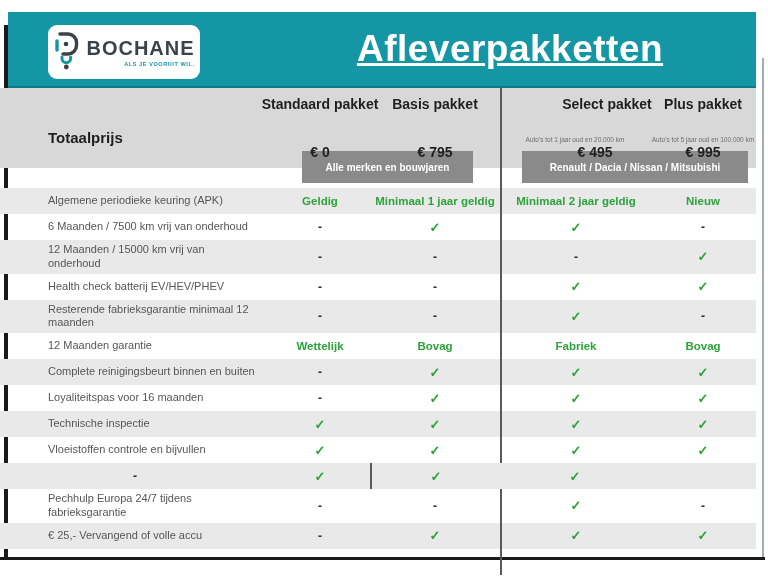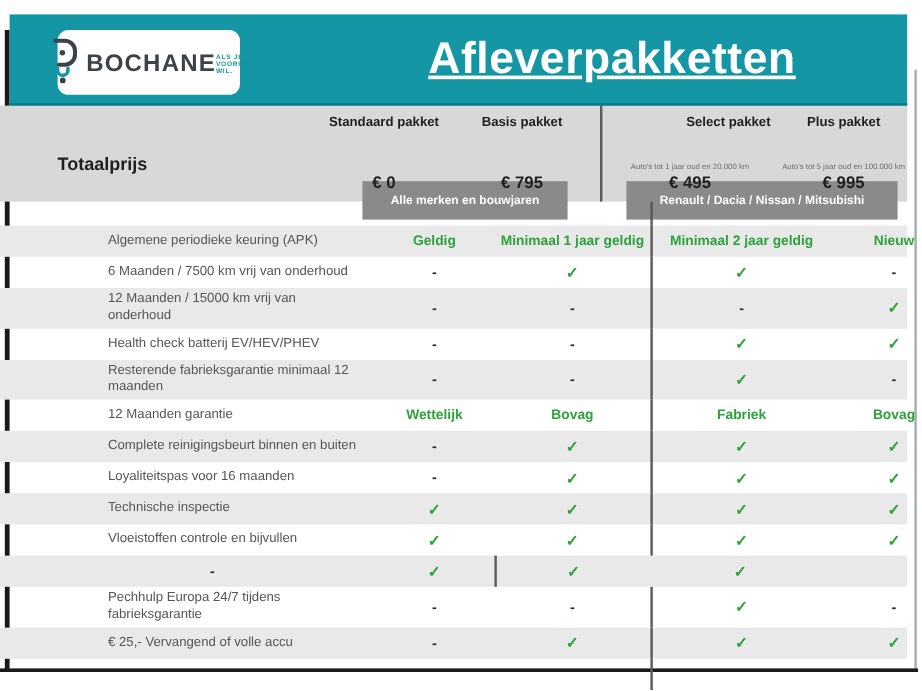--- a/index.html
+++ b/index.html
@@ -7,37 +7,37 @@
   .page{position:relative; width:768px; height:576px; background:#ffffff; overflow:hidden;}
 
   
   .left-edge-line{position:absolute; left:4px; top:25px; width:4px; height:533px; background:var(--line_black);}
   .right-edge-line{position:absolute; left:762px; top:58px; width:2px; height:500px; background:#a3adae;}
   .bottom-line{position:absolute; left:0px; top:557px; width:765px; height:3px; background:var(--line_black);}
 
   
   .band{position:absolute; left:8px; top:12px; width:748px; height:74px; background:var(--teal); border-bottom:2px solid var(--teal_dark); z-index:3;}
   .logo-card{position:absolute; left:40px; top:13px; width:152px; height:54px; background:#ffffff; border-radius:9px; display:flex; align-items:center; justify-content:center; gap:7px;}
-  .logo-text-wrap{display:flex; flex-direction:row; align-items:flex-end;}
+  .logo-text-wrap{display:flex; flex-direction:column; align-items:flex-end;}
   .logo-name{font-size:20px; font-weight:700; letter-spacing:1px; color:var(--logo_text); line-height:1;}
   .logo-tagline{font-size:5.5px; font-weight:700; letter-spacing:0.6px; color:var(--teal); margin-top:3px;}
   .page-title{position:absolute; left:502px; top:50%; transform:translate(-50%,-50%); color:#ffffff; font-size:37px; font-weight:800; letter-spacing:0.5px; white-space:nowrap;text-decoration:underline;}
 
   
   .thead{position:absolute; left:0px; top:88px; width:756px; height:80px; background:var(--header_bg); z-index:2;}
   .thead .divider{position:absolute; left:500px; top:0; width:2px; height:80px; background:var(--divider);}
-  .col-name{position:absolute; top:8px; transform:translateX(-50%); font-size:11px; font-weight:700; color:var(--text_dark); white-space:nowrap;text-align:right;}
+  .col-name{position:absolute; top:8px; transform:translateX(-50%); font-size:14px; font-weight:700; color:var(--text_dark); white-space:nowrap;text-align:right;}
   .badge{position:absolute; top:27px; height:32px; background:var(--badge); color:#ffffff; font-size:10px; font-weight:700; display:flex; align-items:center; justify-content:center; white-space:nowrap;margin-top:36px;}
   .col-note{position:absolute; top:48px; transform:translateX(-50%); font-size:6.5px; color:var(--note); white-space:nowrap;}
   .total-label{position:absolute; left:48px; top:41px; font-size:15px; font-weight:700; color:var(--text_dark);}
   .price{position:absolute; top:56px; transform:translateX(-50%); font-size:14px; font-weight:700; color:var(--text_dark); white-space:nowrap;}
 
   
   .rows{position:absolute; left:0px; top:168px; width:756px; z-index:2;}
-  .feature-row{display:grid; grid-template-columns:270px 100px 130px 150px 106px; min-height:26px;padding-left:42px;}
+  .feature-row{display:grid; grid-template-columns:270px 100px 130px 150px 106px; min-height:26px;}
   .rows .feature-row:nth-child(even){background:var(--row_alt);}
   .feature-row.gap{height:20px; min-height:20px;}
   .feature-row.tail{height:26px;}
   .cell-label{display:flex; align-items:center; padding:3px 10px 3px 48px; font-size:11px; line-height:1.25; color:var(--label);}
   .cell-val{display:flex; align-items:center; justify-content:center; font-size:12px; font-weight:700; color:#2b2b2b;}
   .cell-val.c3{border-left:2px solid var(--divider);text-align:center;}
   .cell-val.chk{color:var(--green); font-size:13px; font-weight:600;}
   .wordrow .cell-val{color:var(--green); font-size:11.5px; font-weight:700; white-space:nowrap;}
 </style>
 </head>
@@ -78,21 +78,21 @@
 
     <div class="badge" style="left:302px; width:171px;">Alle merken en bouwjaren</div>
     <div class="badge" style="left:522px; width:226px;">Renault / Dacia / Nissan / Mitsubishi</div>
 
     <div class="col-note" style="left:575px">Auto's tot 1 jaar oud en 20.000 km</div>
     <div class="col-note" style="left:703px">Auto's tot 5 jaar oud en 100.000 km</div>
 
     <div class="total-label">Totaalprijs</div>
     <div class="price" style="left:320px">€ 0</div>
     <div class="price" style="left:435px">€ 795</div>
-    <div class="price" style="left:575px">€ 495</div>
+    <div class="price" style="left:595px">€ 495</div>
     <div class="price" style="left:703px">€ 995</div>
   </div>
 
   <div class="rows">
 
     <div class="feature-row gap">
       <div class="cell-label"></div>
         <div class="cell-val"></div>
         <div class="cell-val"></div>
         <div class="cell-val c3"></div>

